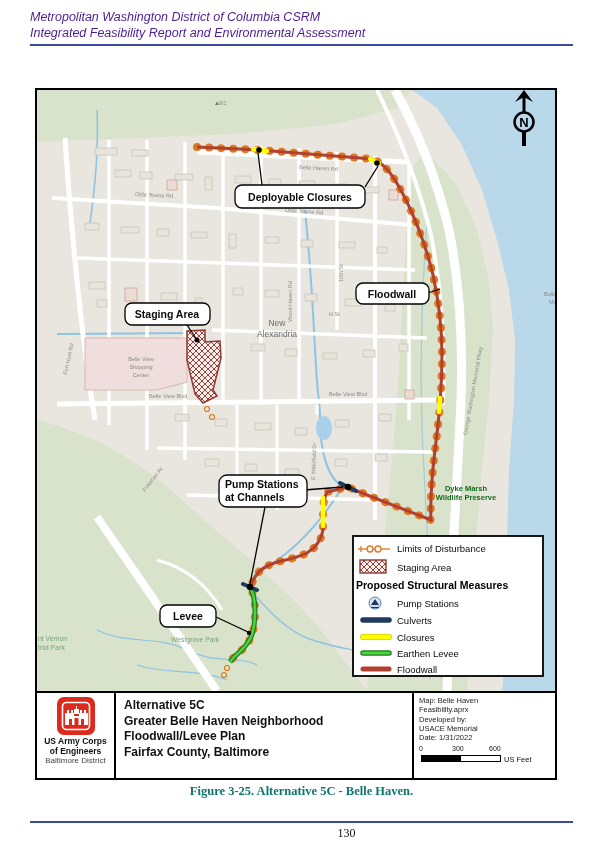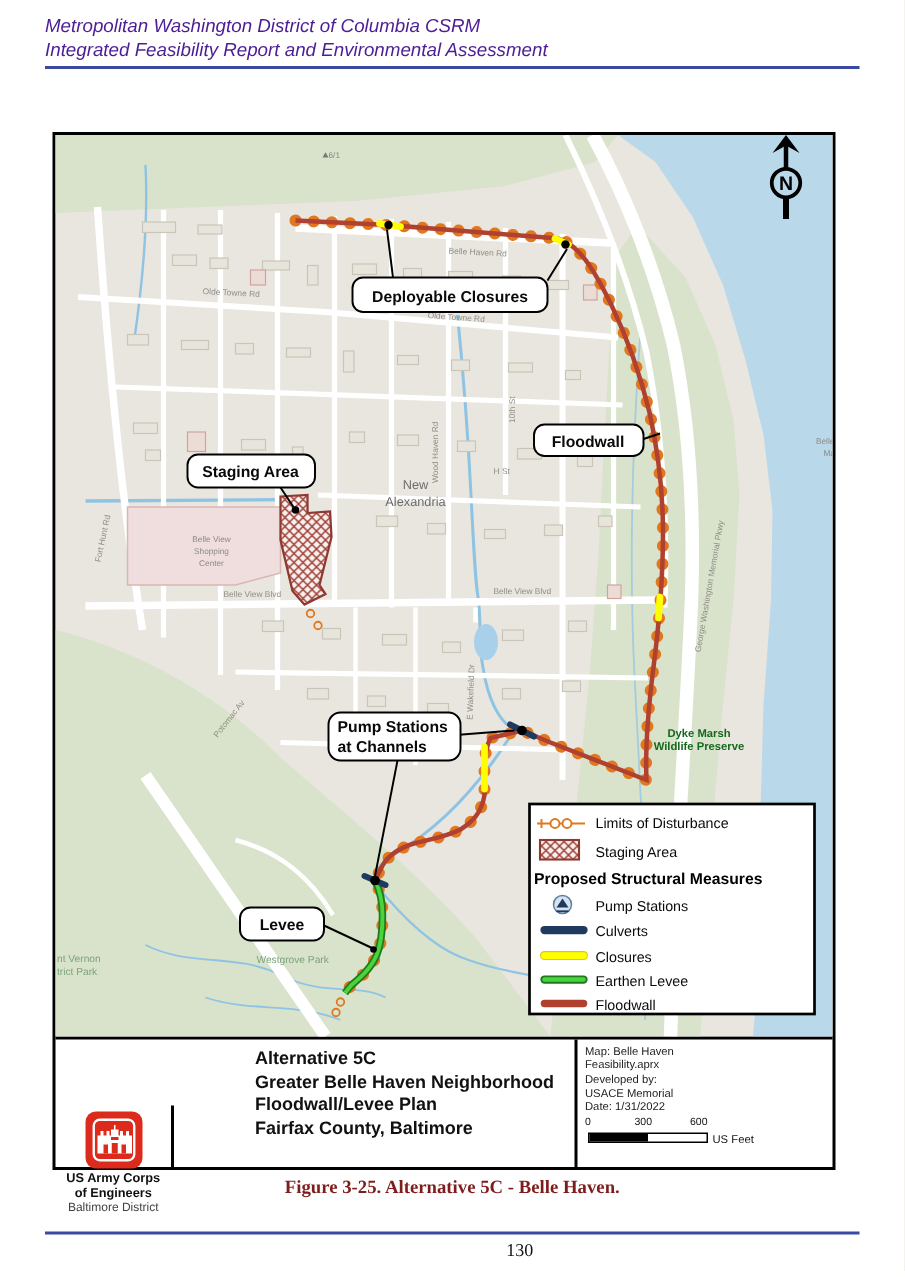--- a/index.html
+++ b/index.html
@@ -7,28 +7,28 @@
     width:603px;height:851px;position:relative;background:#ffffff;
     font-family:"Liberation Sans",sans-serif;color:#111;overflow:hidden;
   }
   .hdr{position:absolute;left:30px;top:9px;font-style:italic;font-size:12.5px;
        line-height:16px;color:#4c1d95;}
   .hdr-rule{position:absolute;left:30px;top:44px;width:543px;height:2px;background:#3c49a0;}
   .ftr-rule{position:absolute;left:30px;top:821px;width:543px;height:1.5px;background:#3c49a0;}
   .page-num{position:absolute;left:0;top:826px;width:603px;text-align:center;
             font-family:"Liberation Serif",serif;font-size:12px;color:#111;margin-left:45px;}
   .caption{position:absolute;left:0;top:784px;width:603px;text-align:center;
-           font-family:"Liberation Serif",serif;font-weight:bold;font-size:12.5px;color:#7f1d1d;}
+           font-family:"Liberation Serif",serif;font-weight:bold;font-size:12.5px;color:#0f766e;}
   .figure{position:absolute;left:35px;top:88px;width:518px;height:688px;border:2px solid #000;background:#fff;}
   .map-svg{display:block;}
   
   .tblock{height:85px;border-top:2px solid #000;display:flex;}
-  .cell-logo{width:79px;border-right:2px solid #000;text-align:center;box-sizing:border-box;padding-top:3px;margin-top:44px;}
-  .cell-title{flex:1;box-sizing:border-box;padding:5px 8px;margin-left:46px;}
-  .cell-meta{width:172px;border-left:2px solid #000;box-sizing:border-box;padding:3px 5px;position:relative;}
+  .cell-logo{width:79px;border-right:2px solid #000;text-align:center;box-sizing:border-box;padding-top:3px;}
+  .cell-title{flex:1;box-sizing:border-box;padding:5px 8px;}
+  .cell-meta{width:143px;border-left:2px solid #000;box-sizing:border-box;padding:3px 5px;position:relative;}
   .logo-badge{width:38px;height:38px;margin:1px auto 2px auto;background:#dc2b1c;border-radius:7px;
               display:flex;align-items:center;justify-content:center;}
   .org1{font-size:8.5px;font-weight:bold;line-height:9.5px;}
   .org3{font-size:8px;color:#444;line-height:9.5px;}
   .ttl{font-size:12px;font-weight:bold;line-height:15.5px;}
   .meta{font-size:7.5px;line-height:9.3px;color:#222;}
   .scalebar{position:absolute;left:5px;top:52px;width:133px;height:30px;font-size:7px;}
   .sb-num{position:absolute;top:0;}
   .sb-bar{position:absolute;left:2px;top:10px;width:78px;height:5px;border:1px solid #000;background:#fff;}
   .sb-fill{position:absolute;left:0;top:0;width:50%;height:100%;background:#000;}

